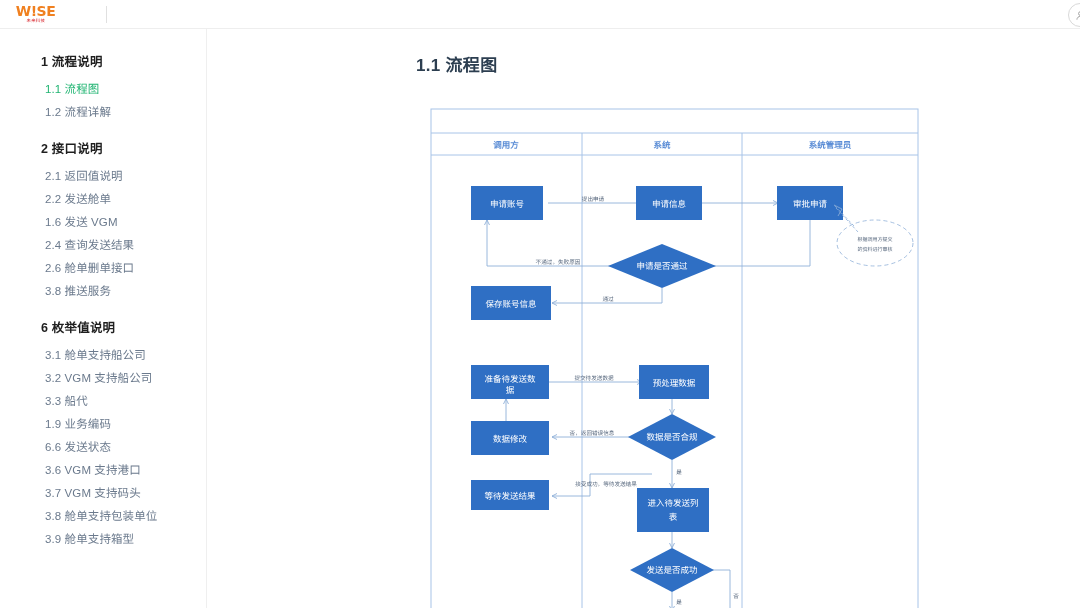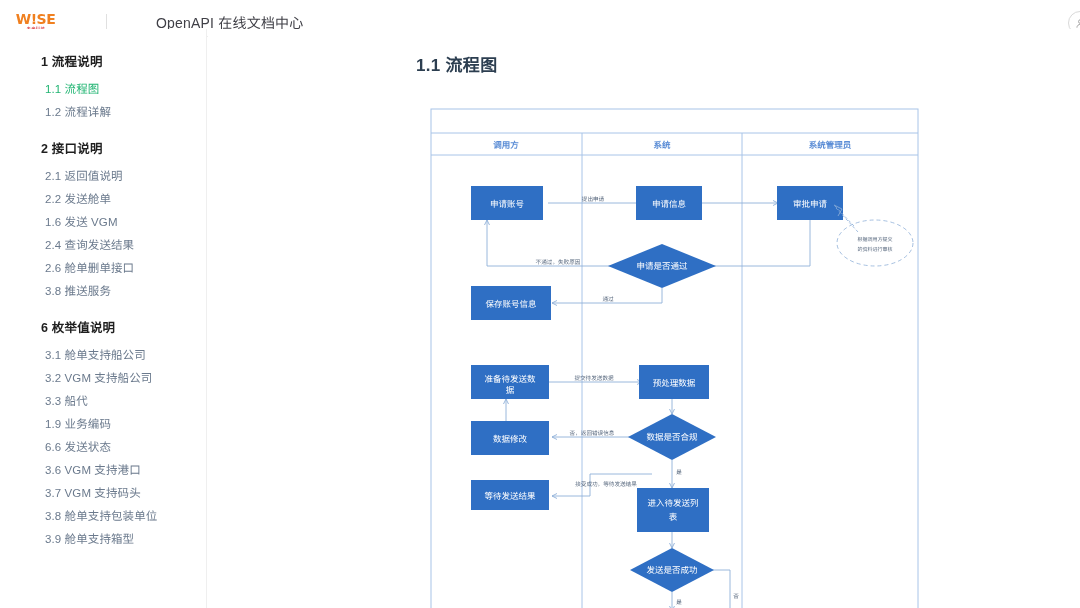--- a/index.html
+++ b/index.html
@@ -7,21 +7,21 @@
     margin: 0; padding: 0;
     width: 1080px; height: 608px;
     overflow: hidden;
     background: #ffffff;
     font-family: "Liberation Sans", "DejaVu Sans", sans-serif;
     -webkit-font-smoothing: antialiased;
   }
 
   
   .topbar {
-    position: absolute; left: 0; top: 8px;
+    position: absolute; left: 0; top: 0;
     width: 1080px; height: 29px;
     background: #ffffff;
     border-bottom: 1px solid #eeeeee;
     display: flex; align-items: center; gap: 36px;
   }
   .logo-wrap {
     width: 57px; margin-left: 7px;
     display: flex; flex-direction: column; align-items: center;
     justify-content: center;
     line-height: 1;
@@ -112,21 +112,20 @@
 </style>
 </head>
 <body>
 
 <div class="topbar">
   <div class="logo-wrap">
     <div class="logo-mark">W!SE</div>
     <div class="logo-sub">未来科技</div>
   </div>
   <div class="topdiv"></div>
-  <div class="app-title">OpenAPI 在线文档中心</div>
   <div class="avatar-btn">
     <svg width="11" height="11" viewBox="0 0 16 16" aria-hidden="true">
       <circle cx="8" cy="5.2" r="2.8" fill="none" stroke="#9a9a9a" stroke-width="1.3"></circle>
       <path d="M2.8 14c0-3 2.4-4.8 5.2-4.8S13.2 11 13.2 14" fill="none" stroke="#9a9a9a" stroke-width="1.3"></path>
     </svg>
   </div>
 </div>
 
 <div class="sidebar">
 

